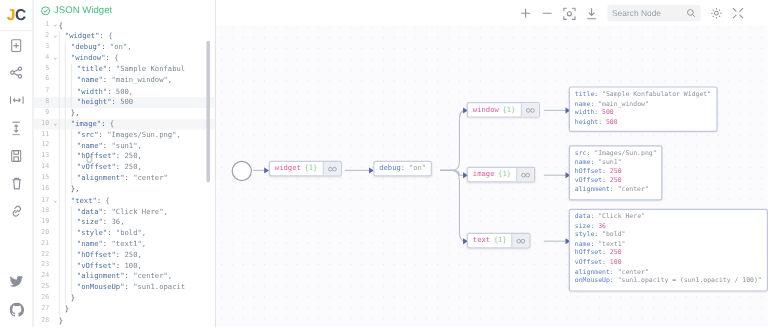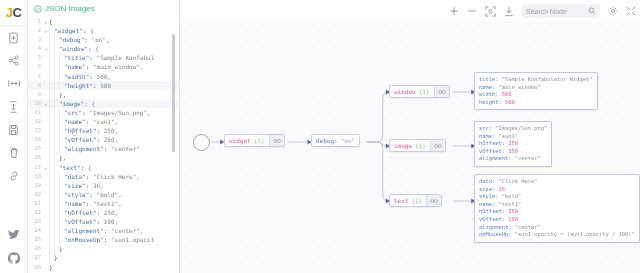--- a/index.html
+++ b/index.html
@@ -105,21 +105,21 @@
     height: 273px;
     background-color: #fbfbfd;
     background-image:
       radial-gradient(circle, #dfe2ea 0.5px, transparent 0.6px);
     background-size: 9px 9px;
     overflow: hidden;
   }
   .toolbar {
     position: absolute; top: 0; left: 0; right: 0; height: 22px;
     display: flex; align-items: center; justify-content: flex-end;
-    gap: 8px; padding-right: 4px;
+    gap: 8px; padding-right: 20px;
     background: #ffffff;
     z-index: 10;
   }
   .tb-icon { color: #8d939c; display: flex; align-items: center; cursor: pointer; }
   .search-box {
     display: flex; align-items: center; gap: 4px;
     background: #f2f3f5; border-radius: 3px;
     height: 14px; padding: 0 4px;
   }
   .search-input {
@@ -258,21 +258,21 @@
   </div>
 
   <div class="editor">
     <div class="editor-header">
       <span class="check-icon">
         <svg width="8" height="8" viewBox="0 0 12 12" fill="none" stroke="currentColor" stroke-width="1.2">
           <circle cx="6" cy="6" r="5"></circle>
             <path d="M3.6 6.2l1.7 1.7 3.1-3.5"></path>
         </svg>
       </span>
-      <span class="valid-text">JSON Images</span>
+      <span class="valid-text">JSON Widget</span>
     </div>
 
     <div class="code-area">
       <div id="code-lines">
           <div class="code-line"><span class="ln">1</span><span class="fold">⌄</span><span class="code-txt">{</span></div>
           <div class="code-line"><span class="ln">2</span><span class="fold">⌄</span><span class="guide"></span><span class="code-txt"><span class="tok-key">"widget"</span>: <span class="tok-str">{</span></span></div>
           <div class="code-line"><span class="ln">3</span><span class="fold"></span><span class="guide"></span><span class="guide"></span><span class="code-txt"><span class="tok-key">"debug"</span>: <span class="tok-str">"on",</span></span></div>
           <div class="code-line"><span class="ln">4</span><span class="fold">⌄</span><span class="guide"></span><span class="guide"></span><span class="code-txt"><span class="tok-key">"window"</span>: <span class="tok-str">{</span></span></div>
           <div class="code-line"><span class="ln">5</span><span class="fold"></span><span class="guide"></span><span class="guide"></span><span class="guide"></span><span class="code-txt"><span class="tok-key">"title"</span>: <span class="tok-str">"Sample Konfabul</span></span></div>
           <div class="code-line"><span class="ln">6</span><span class="fold"></span><span class="guide"></span><span class="guide"></span><span class="guide"></span><span class="code-txt"><span class="tok-key">"name"</span>: <span class="tok-str">"main_window",</span></span></div>

